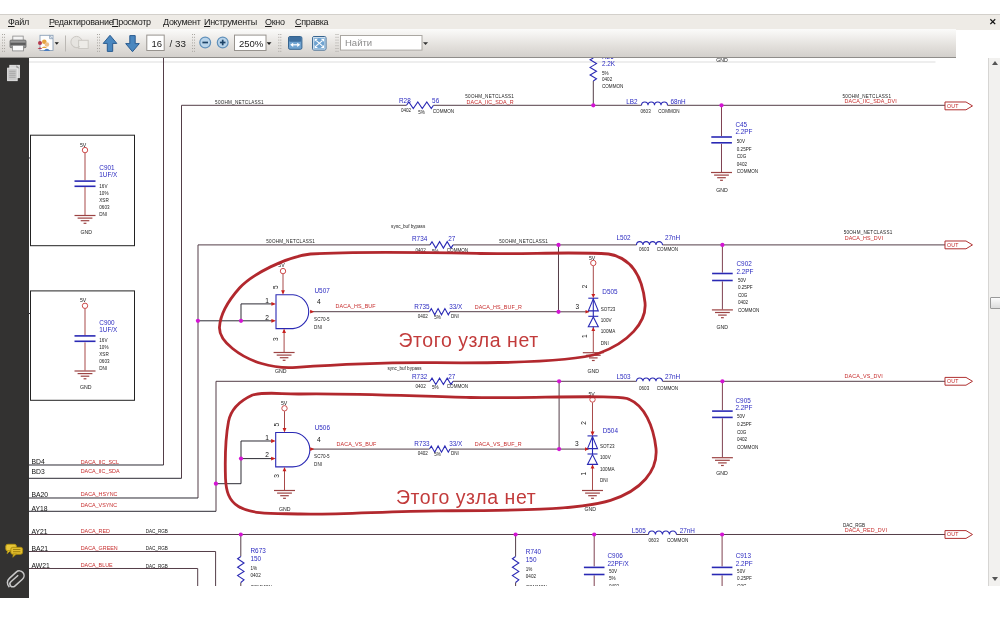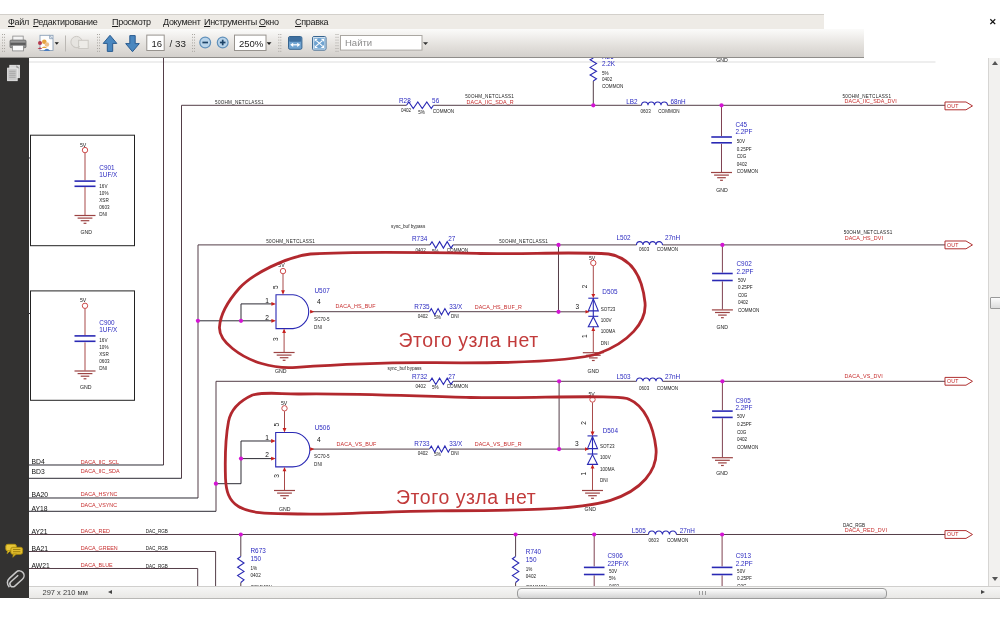--- a/index.html
+++ b/index.html
@@ -1,38 +1,38 @@
 <!DOCTYPE html>
 <html><head><meta charset="utf-8"><style>
 html,body{margin:0;padding:0;background:#fff;}
 #app{position:relative;width:1000px;height:625px;overflow:hidden;font-family:"Liberation Sans",sans-serif;background:#fff;}
 .abs{position:absolute;}
-#menubar{left:0;top:14px;width:824px;height:14.5px;background:#eeebe6;border-top:1px solid #d3d0cb;}
+#menubar{left:0;top:14px;width:1000px;height:14.5px;background:#eeebe6;border-top:1px solid #d3d0cb;}
 #menubar span{position:absolute;top:1.5px;font-size:9px;letter-spacing:-0.3px;color:#1c1c1c;white-space:pre;}
 #menubar u{text-decoration:underline;}
-#toolbar{left:0;top:28.5px;width:864px;height:28px;background:linear-gradient(#fbfbfa,#e3e0dc 60%,#d3d0cc);border-bottom:1px solid #8f8d8a;}
+#toolbar{left:0;top:28.5px;width:956px;height:28px;background:linear-gradient(#fbfbfa,#e3e0dc 60%,#d3d0cc);border-bottom:1px solid #8f8d8a;}
 #closex{right:3.5px;top:17px;font-size:9px;font-weight:bold;color:#111;}
 #sidebar{left:0;top:57.5px;width:28.5px;height:540px;background:#333231;}
 #canvas{left:28.5px;top:57.5px;width:959px;height:528.8px;background:#fff;}
 #vscroll{left:987.5px;top:57.5px;width:12.5px;height:528.8px;background:#f2f1ef;border-left:1px solid #d6d5d3;}
 #vthumb{left:1.5px;top:239px;width:9.5px;height:10.5px;background:linear-gradient(#fcfcfc,#dcdcdc);border:1px solid #999;border-radius:1px;}
 #statusbar{left:28.5px;top:586.3px;width:971.5px;height:11.2px;background:linear-gradient(#f6f6f5,#e9e8e6);border-top:1px solid #d0cfcd;border-bottom:1px solid #b8b7b5;}
 #statustext{left:14px;top:1px;font-size:7.5px;color:#3a3a3a;}
 #hthumb{left:488.5px;top:0.8px;width:368px;height:8.7px;background:linear-gradient(#fdfdfd,#d2d2d2);border:1px solid #9a9a9a;border-radius:4px;}
 .tri{width:0;height:0;}
 </style></head>
 <body>
 <div id="app">
   <div id="menubar" class="abs">
     <span style="left:8px"><u>Ф</u>айл</span>
-    <span style="left:33px"><u>Р</u>едактирование</span>
+    <span style="left:49px"><u>Р</u>едактирование</span>
     <span style="left:112px"><u>П</u>росмотр</span>
     <span style="left:163px"><u>Д</u>окумент</span>
     <span style="left:204px"><u>И</u>нструменты</span>
-    <span style="left:259px"><u>О</u>кно</span>
+    <span style="left:265px"><u>О</u>кно</span>
     <span style="left:295px"><u>С</u>правка</span>
   </div>
   <div id="closex" class="abs">✕</div>
   <div id="toolbar" class="abs">
       <svg width="1000" height="28" viewBox="0 28.5 1000 28" style="display:block">
 <g stroke="#a9a6a1" stroke-width="1" stroke-dasharray="1,1.8">
 <line x1="2.5" y1="33.5" x2="2.5" y2="51.5"></line>
           <line x1="4.5" y1="33.5" x2="4.5" y2="51.5"></line>
 <line x1="97.5" y1="33.5" x2="97.5" y2="51.5"></line>
           <line x1="99.5" y1="33.5" x2="99.5" y2="51.5"></line>
@@ -527,22 +527,13 @@
   <path d="M300,393.5 C350,392.5 420,396 470,397 C520,398 565,395.6 603,396.4 C618,396.8 625,396.4 629,399 C643.5,405 653,425 655.5,448 C657.5,470 641,490 610,499.8 C575,510.5 500,510 438,510.3 C390,510.5 335,514.5 300,513.5 C275,512.8 252,514.5 238,506 C228,499.8 225.5,490 225,478 C224.5,462 224.8,438 228,421 C230.5,408 240,400 252,394.5 C267,390.8 280,393.8 300,393.5 Z"></path>
   </g>
   <text x="398" y="346.9" font-size="19.5" fill="#c23b3b" letter-spacing="0.55">Этого узла нет</text>
   <text x="395.5" y="503.4" font-size="19.5" fill="#c23b3b" letter-spacing="0.55">Этого узла нет</text>
   </svg>
   <div id="vscroll" class="abs">
     <div class="abs tri" style="left:3.4px;top:3px;border-left:3.4px solid transparent;border-right:3.4px solid transparent;border-bottom:4.4px solid #555;"></div>
     <div class="abs tri" style="left:3.4px;top:519.5px;border-left:3.4px solid transparent;border-right:3.4px solid transparent;border-top:4.4px solid #555;"></div>
     <div id="vthumb" class="abs"></div>
   </div>
-  <div id="statusbar" class="abs">
-    <span id="statustext" class="abs">297 x 210 мм</span>
-    <div class="abs tri" style="left:79px;top:3.2px;border-top:2.5px solid transparent;border-bottom:2.5px solid transparent;border-right:4px solid #444;"></div>
-    <div id="hthumb" class="abs"></div>
-    <div class="abs tri" style="left:952px;top:2.8px;border-top:2.5px solid transparent;border-bottom:2.5px solid transparent;border-left:4px solid #444;"></div>
-    <div class="abs" style="left:670px;top:3.4px;width:1px;height:4px;background:#9a9a9a"></div>
-    <div class="abs" style="left:673px;top:3.4px;width:1px;height:4px;background:#9a9a9a"></div>
-    <div class="abs" style="left:676px;top:3.4px;width:1px;height:4px;background:#9a9a9a"></div>
-  </div>
 </div>
 
 </body></html>

